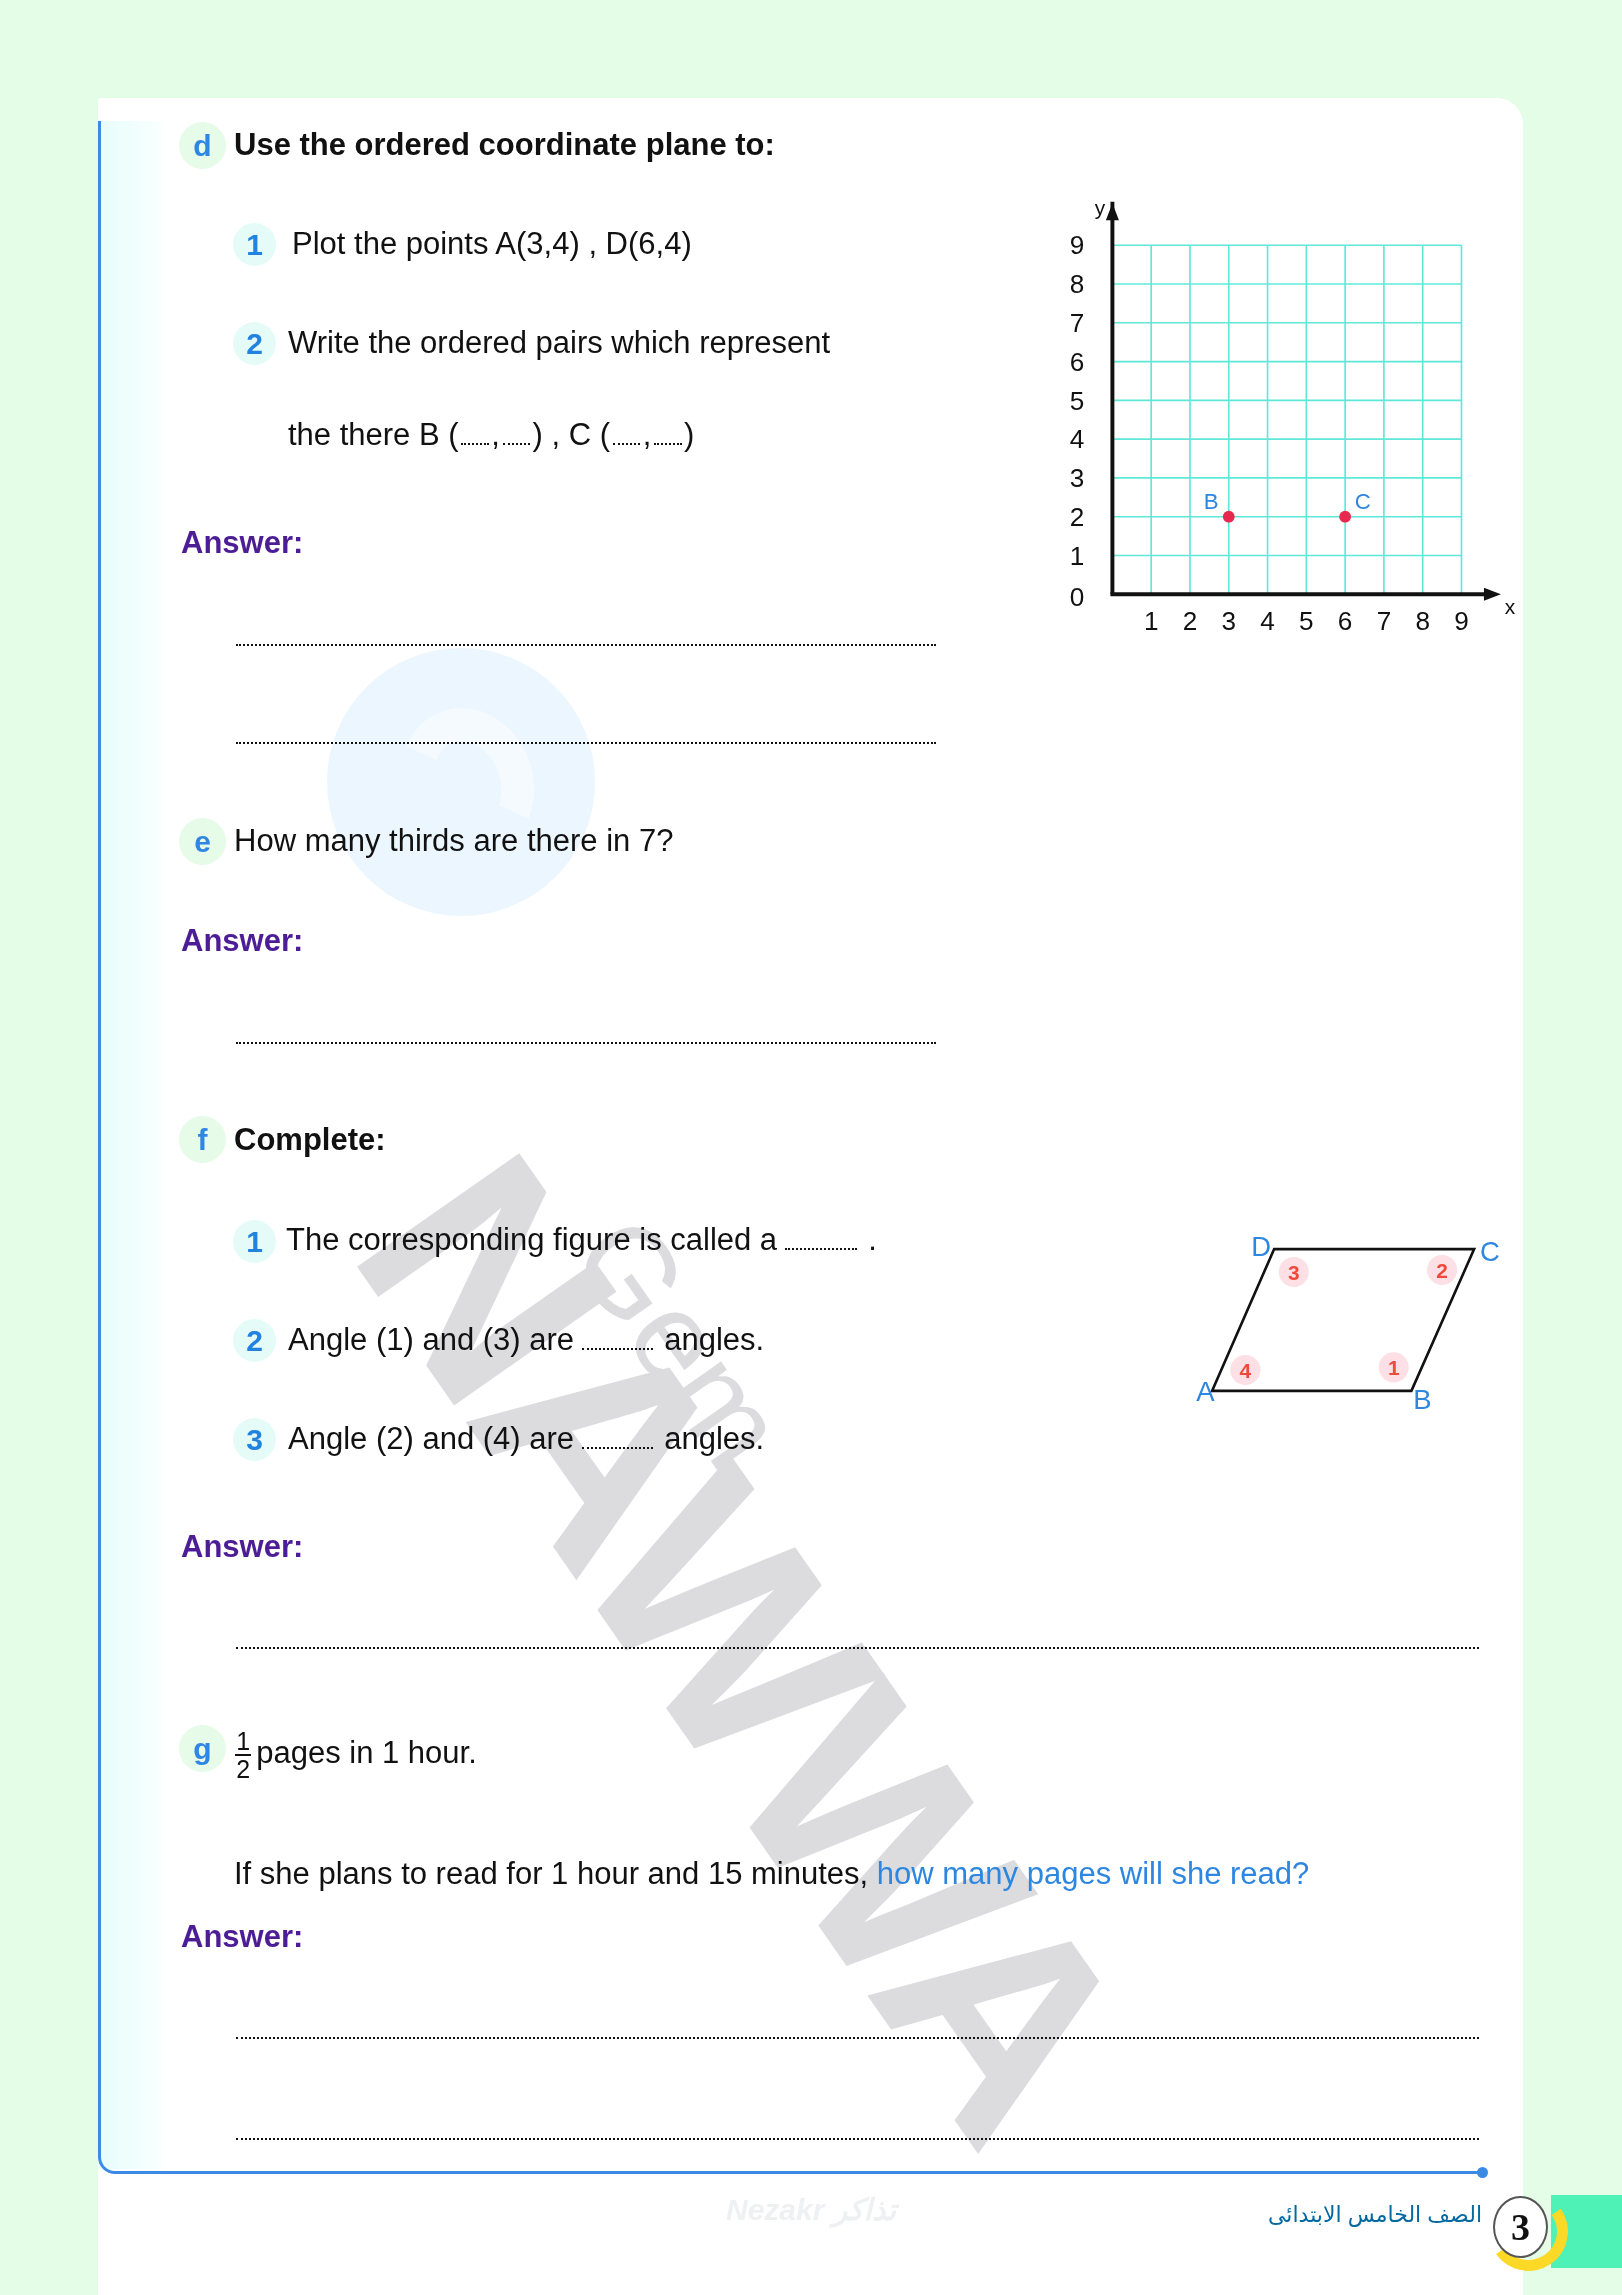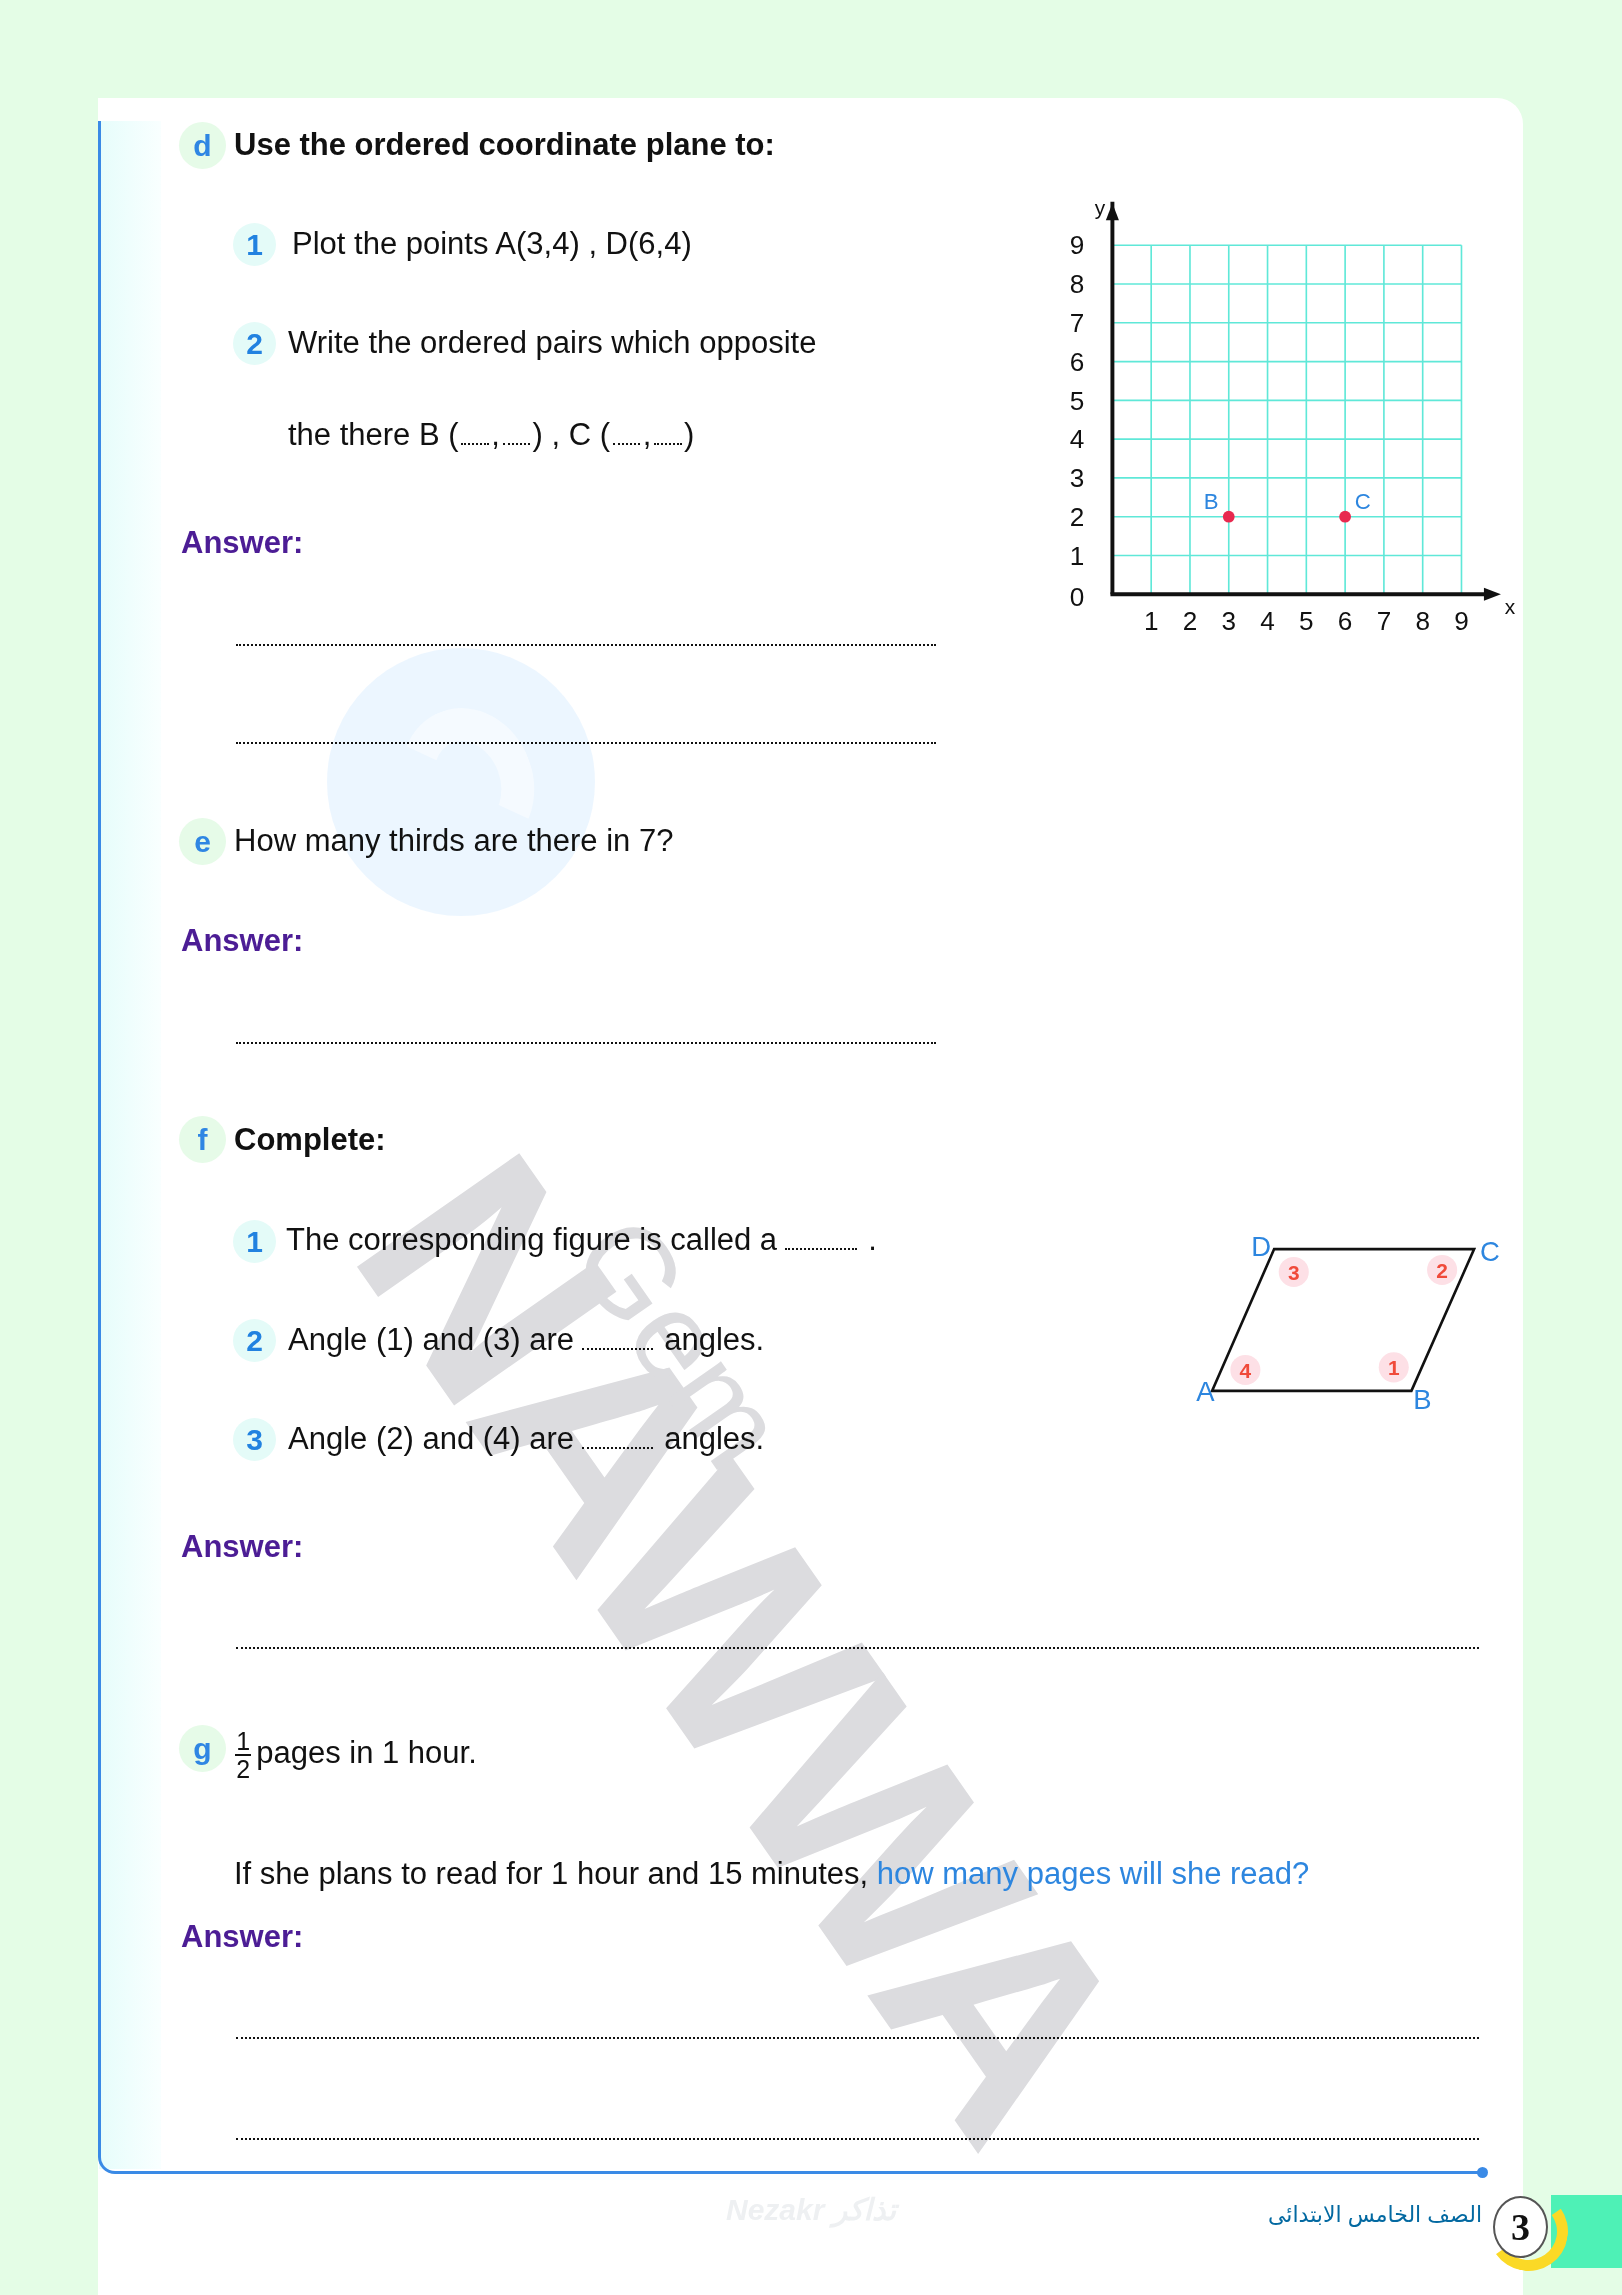--- a/index.html
+++ b/index.html
@@ -127,21 +127,21 @@
 <div class="frame-bottom"></div>
 <div class="frame-dot"></div>
 
 <div class="letter-badge" style="left:179px; top:122px;">d</div>
 <div class="q-text q-bold" style="left:234px; top:127px;">Use the ordered coordinate plane to:</div>
 
 <div class="num-badge" style="left:233px; top:223px;">1</div>
 <div class="q-text" style="left:292px; top:226px;">Plot the points A(3,4)  , D(6,4)</div>
 
 <div class="num-badge" style="left:233px; top:322px;">2</div>
-<div class="q-text" style="left:288px; top:325px;">Write the ordered pairs which opposite</div>
+<div class="q-text" style="left:288px; top:325px;">Write the ordered pairs which represent</div>
 
 <div class="q-text" style="left:288px; top:417px;">
   <span>the  there B (</span><span class="blank" style="width:27.5px"></span><span>,</span><span class="blank" style="width:27.5px"></span><span>) , C (</span><span class="blank" style="width:27.5px"></span><span>,</span><span class="blank" style="width:27.5px"></span><span>)</span>
 </div>
 
 <div class="answer-label" style="left:181px; top:525px;">Answer:</div>
 <div class="dotline" style="left:236px; top:644px; width:700px;"></div>
 <div class="dotline" style="left:236px; top:742px; width:700px;"></div>
 
 <svg class="abs" style="left:1047px; top:190px;" width="484" height="458" viewBox="0 0 740 700">

